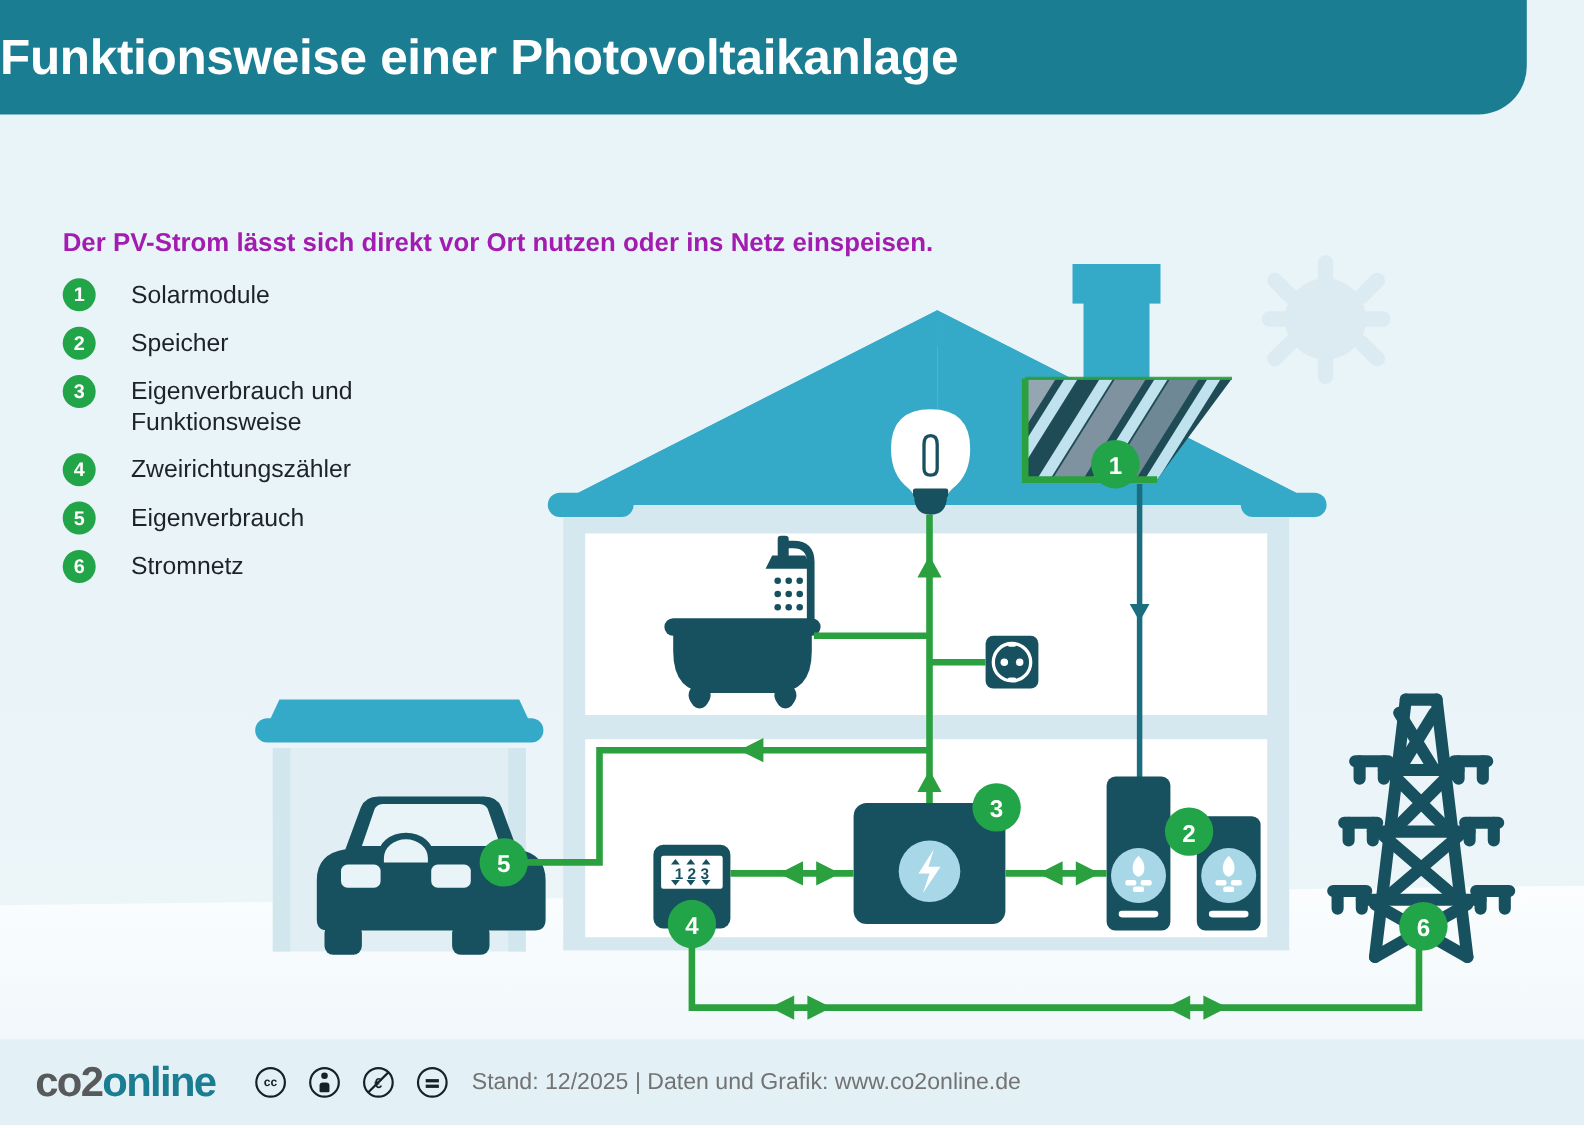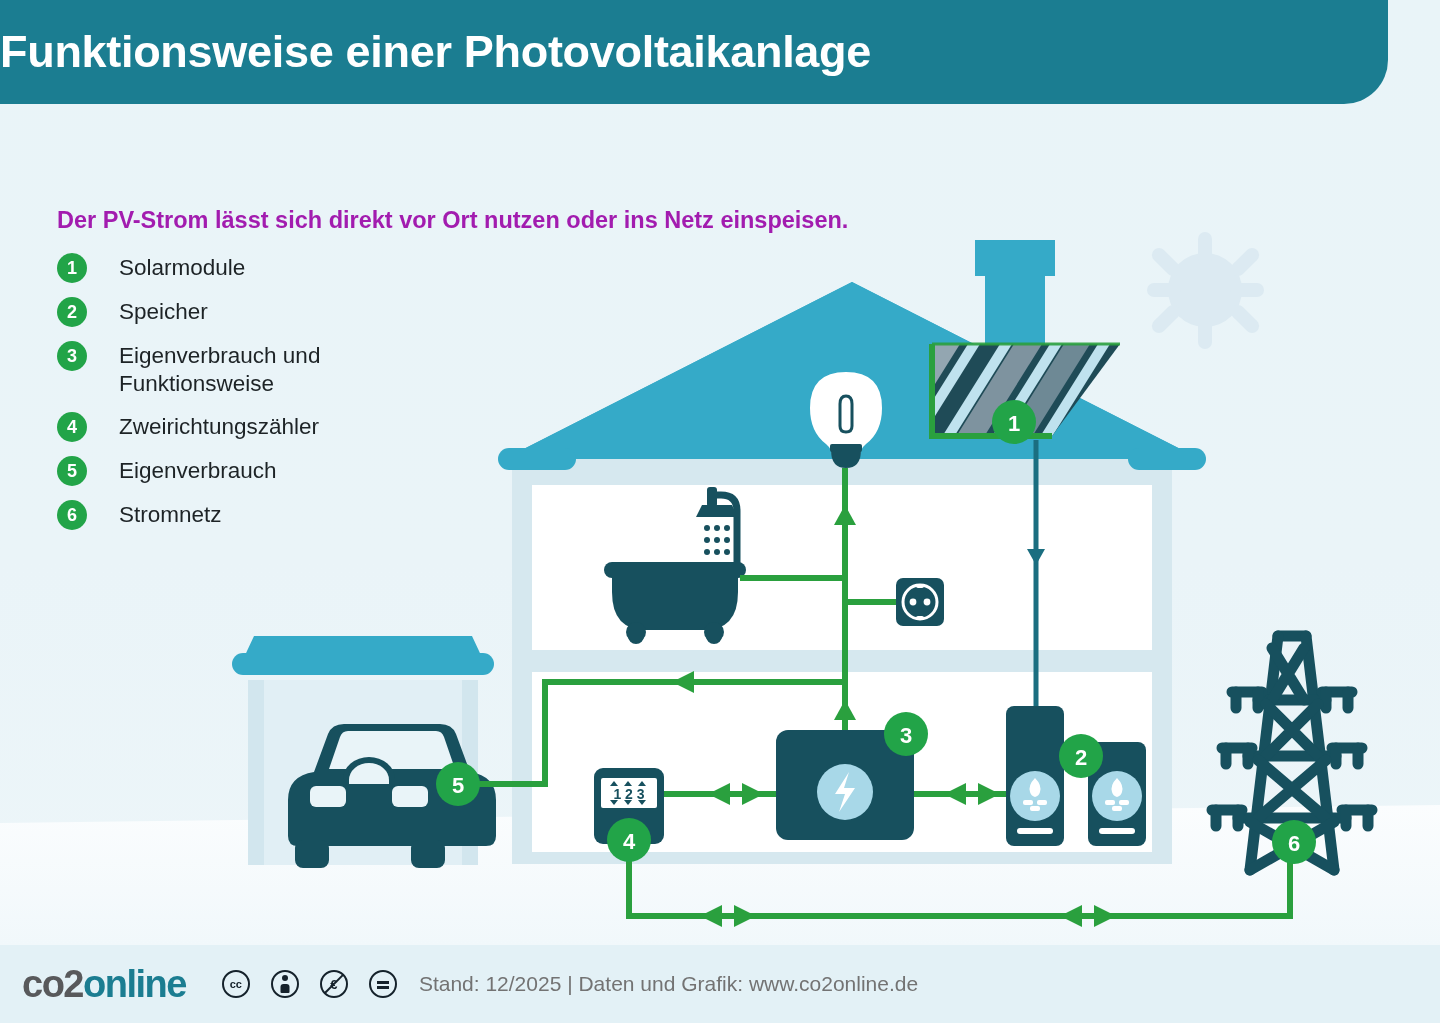--- a/index.html
+++ b/index.html
@@ -55,21 +55,21 @@
     padding-top:1px;
   }
 
   
   .footer{
     position:absolute;left:0;bottom:0;width:1440px;height:78px;
     background:#e3f1f6;
     display:flex;align-items:center;
   }
   .logo{
-    margin-left:22px;font-size:38px;font-weight:bold;letter-spacing:-1.5px;
+    margin-left:32px;font-size:38px;font-weight:bold;letter-spacing:-1.5px;
     line-height:1;
   }
   .logo .co2{color:#58595b;}
   .logo .online{color:#1b7d91;}
   .cc-row{display:flex;align-items:center;margin-left:36px;gap:21px;}
   .cc{
     width:24px;height:24px;border-radius:50%;
     border:2px solid #15222b;display:flex;align-items:center;justify-content:center;
     color:#15222b;font-size:11px;font-weight:bold;position:relative;
     background:transparent;

